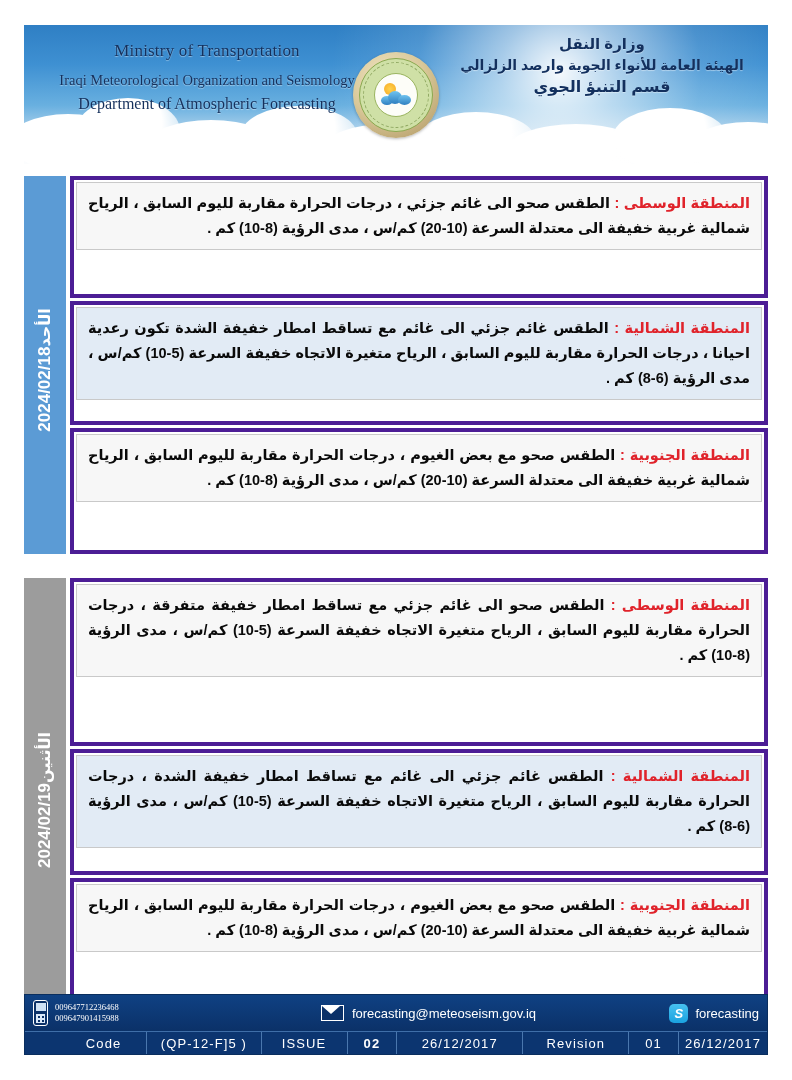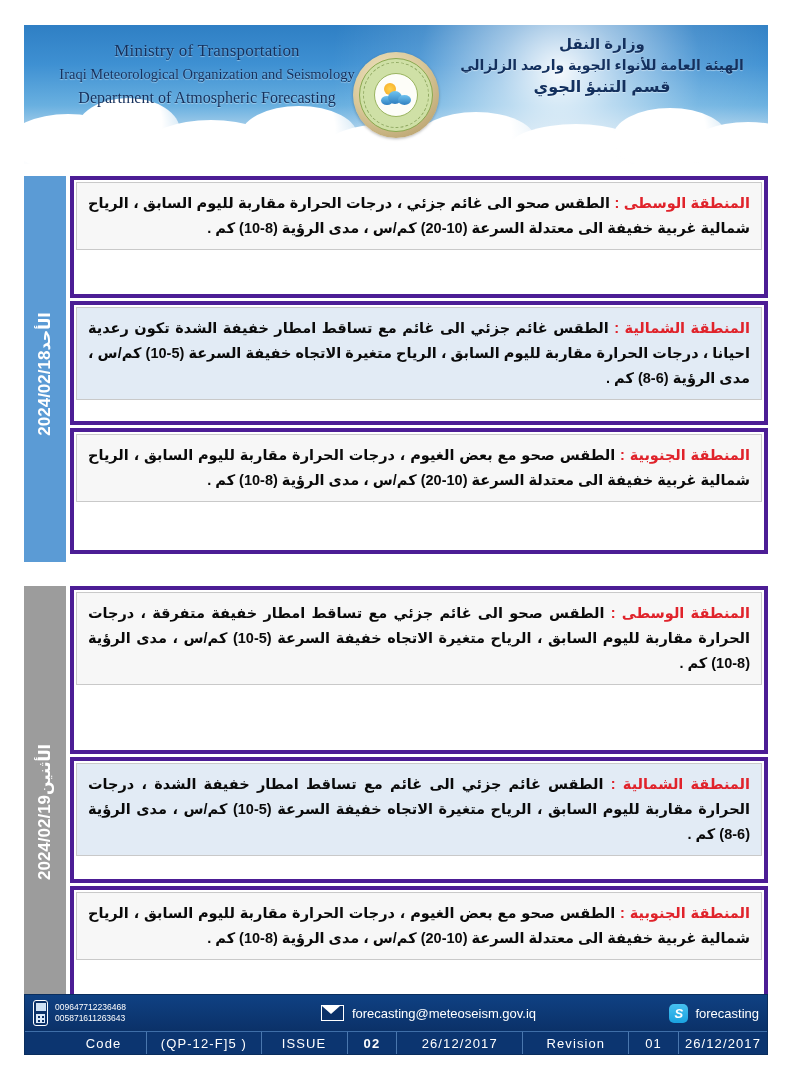--- a/index.html
+++ b/index.html
@@ -55,21 +55,21 @@
     position: absolute;
     left: 18px;
     top: 16px;
     width: 330px;
     text-align: center;
     direction: ltr;
     font-family: "Liberation Serif", "DejaVu Serif", serif;
     color: #15305c;
     text-shadow: 0 1px 1px rgba(255,255,255,0.45);
   }
-  .hdr-en .l1 { font-size: 17px; letter-spacing: .2px; margin-bottom: 5px; }
+  .hdr-en .l1 { font-size: 17px; letter-spacing: .2px; margin-bottom: 11px; }
   .hdr-en .l2 { font-size: 14.5px; margin-bottom: 6px; }
   .hdr-en .l3 { font-size: 16px; }
   .hdr-ar {
     position: absolute;
     right: 16px;
     top: 10px;
     width: 300px;
     text-align: center;
     direction: rtl;
     color: #13305e;
@@ -156,21 +156,21 @@
     display: flex;
     flex-direction: column;
   }
   .region-box {
     border: 4px solid #4c1d95;
     background: #ffffff;
     padding: 2px;
     margin-bottom: 3px;
     box-sizing: border-box;
   }
-  .region-box:last-child { margin-bottom: 8px; }
+  .region-box:last-child { margin-bottom: 0; }
   .region-inner {
     border: 1px solid #c9c9c9;
     box-sizing: border-box;
     padding: 8px 11px 8px 11px;
     direction: rtl;
     text-align: justify;
     font-size: 14.5px;
     line-height: 1.72;
     font-weight: bold;
     color: #0a0a0a;
@@ -248,21 +248,21 @@
     background: #cfe2f5;
   }
   .phone-icon::after {
     content: "";
     position: absolute;
     left: 2px; top: 13px; right: 2px; bottom: 2px;
     background:
       repeating-linear-gradient(90deg, #dbe9f8 0 2px, transparent 2px 4px),
       repeating-linear-gradient(180deg, #dbe9f8 0 2px, transparent 2px 4px);
   }
-  .phone-nums { color: #ffffff; font-size: 8.5px; line-height: 1.35; font-family: Liberation Sans, sans-serif; }
+  .phone-nums { color: #ffffff; font-size: 8.5px; line-height: 1.35; font-family: Liberation Serif, serif; }
 
   .mail-icon {
     width: 21px; height: 14px;
     border: 1.5px solid #ffffff;
     margin-right: 8px;
     position: relative;
     background: #0b3168;
     flex: none;
   }
   .mail-icon::after {
@@ -425,21 +425,21 @@
         </div>
       </div>
     </div>
 
     <div class="footer">
       <div class="footer-top">
         <div class="f-phone">
           <span class="phone-icon"></span>
           <span class="phone-nums">
             <span>009647712236468</span><br>
-            <span>005871611263643</span>
+            <span>009647901415988</span>
           </span>
         </div>
         <div class="f-mail">
           <span class="mail-icon"></span>
           <span class="mail-text">forecasting@meteoseism.gov.iq</span>
         </div>
         <div class="f-skype">
           <span class="skype-icon">S</span>
           <span class="skype-text">forecasting</span>
         </div>

